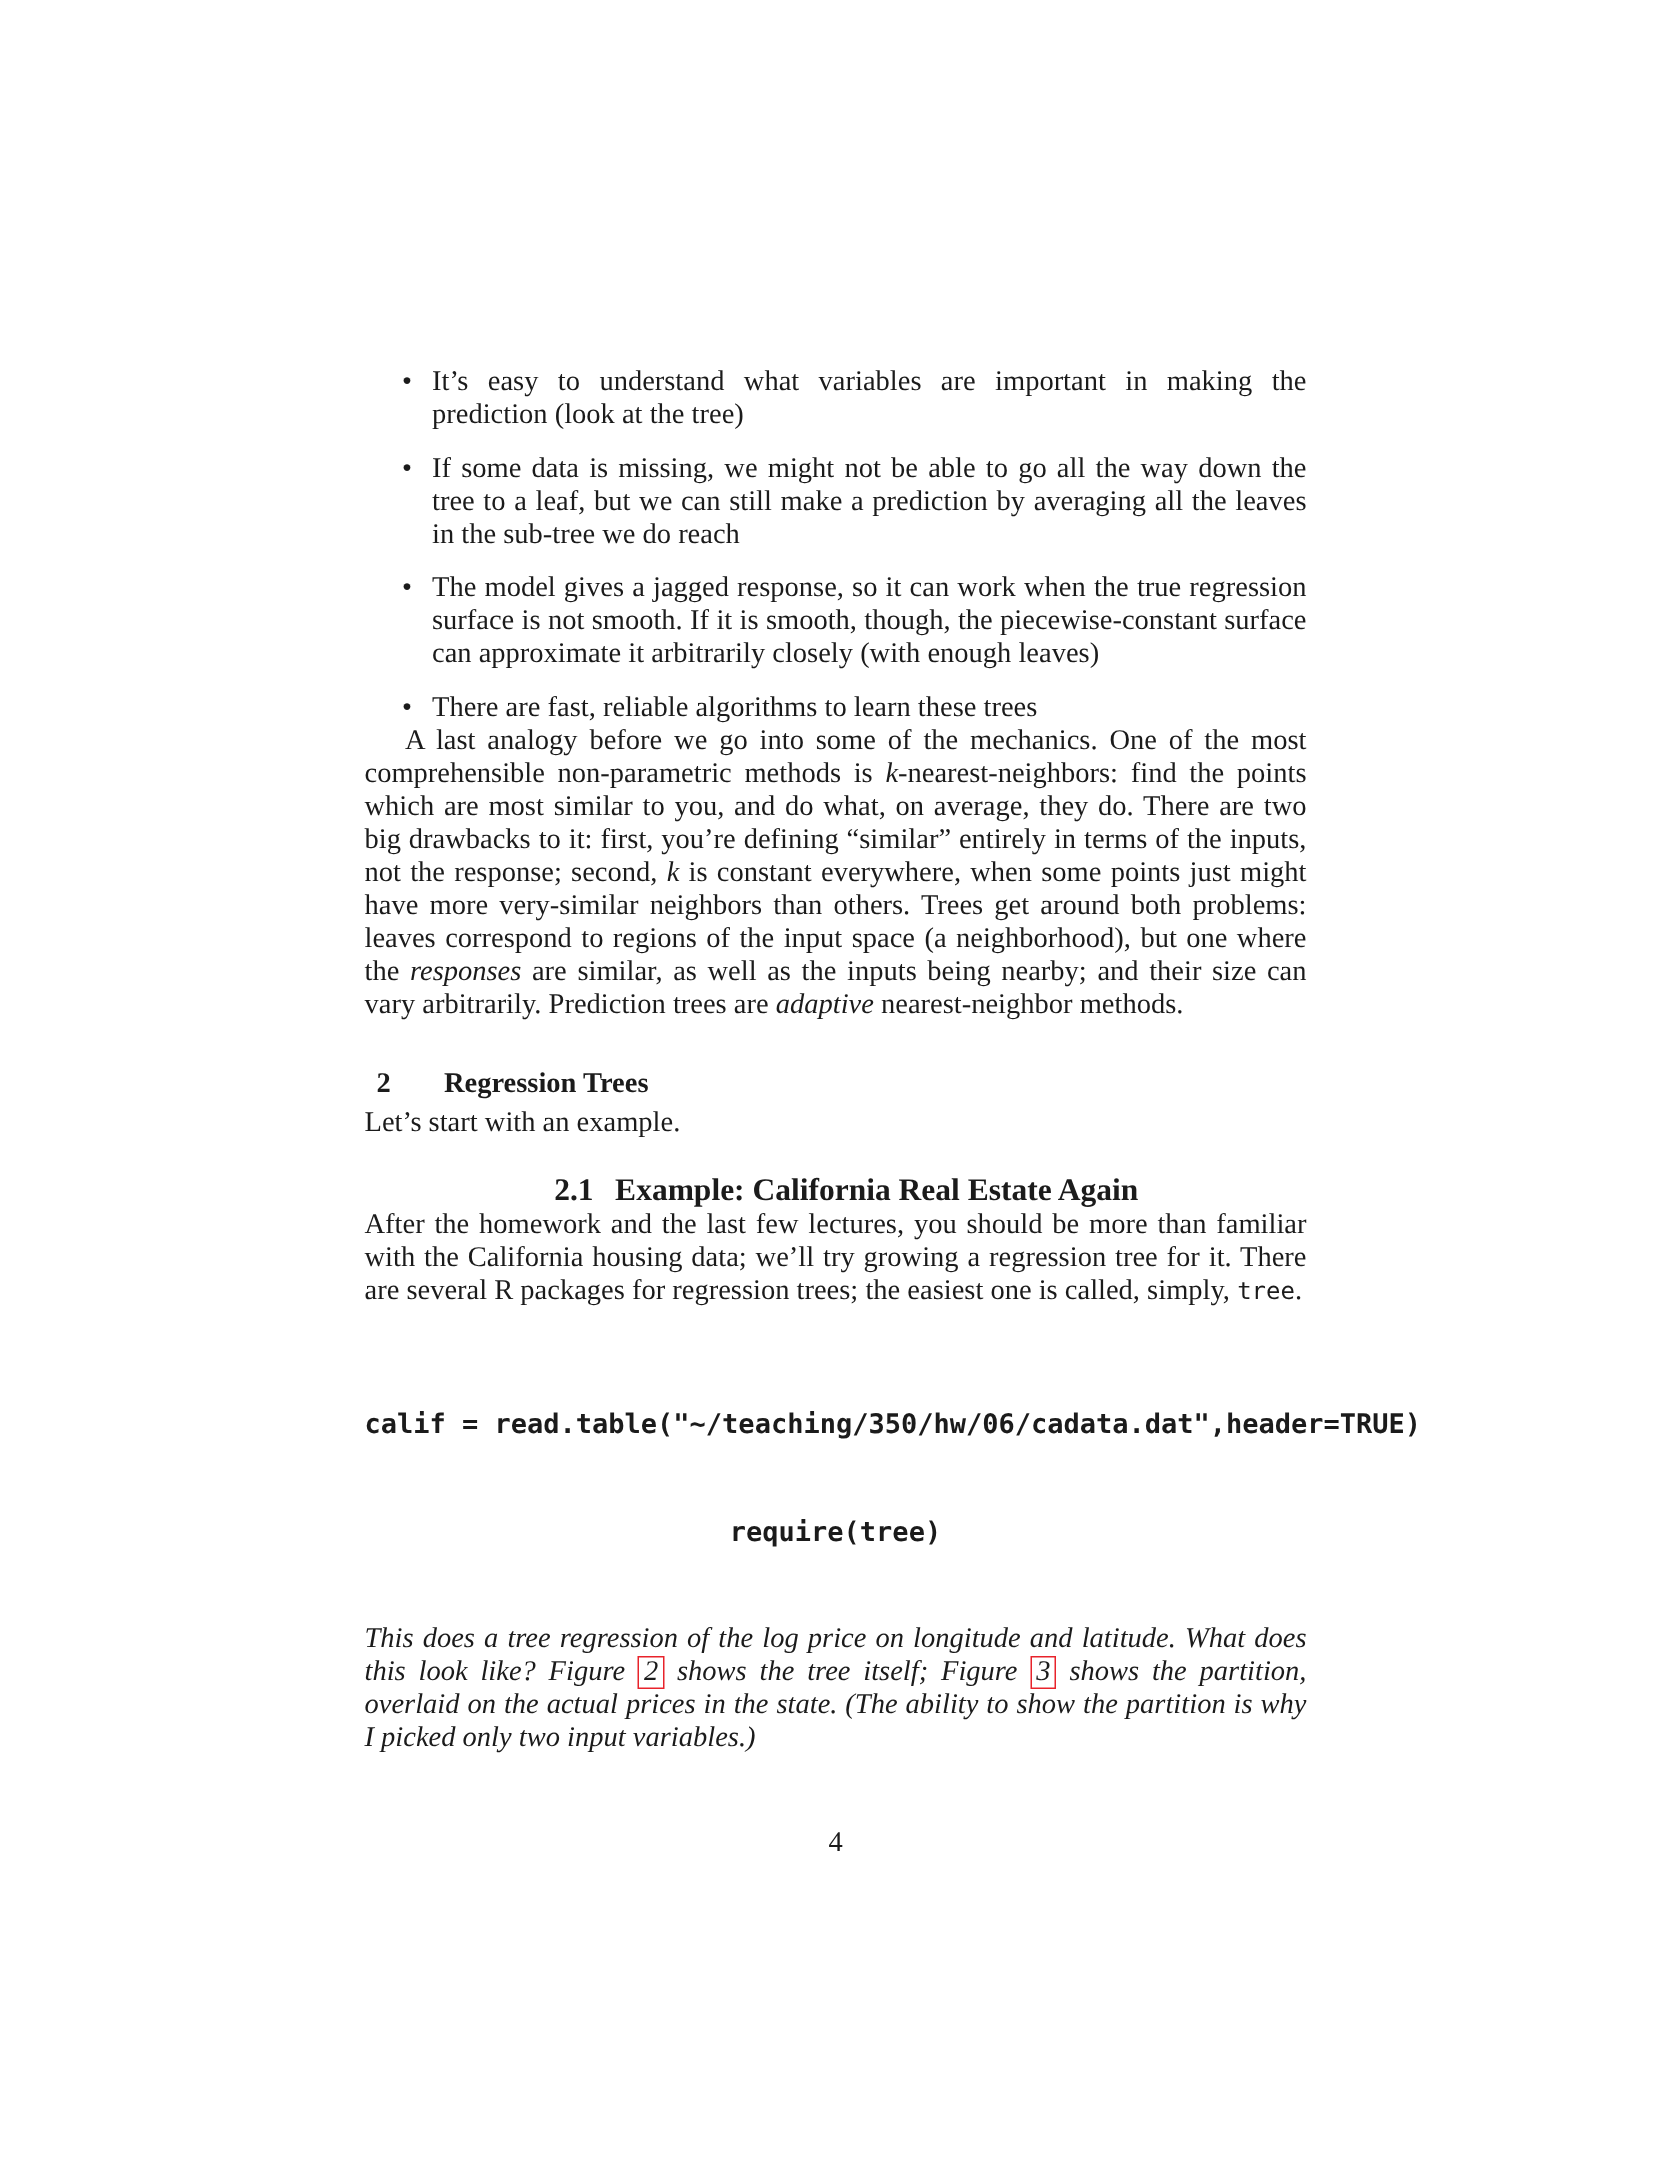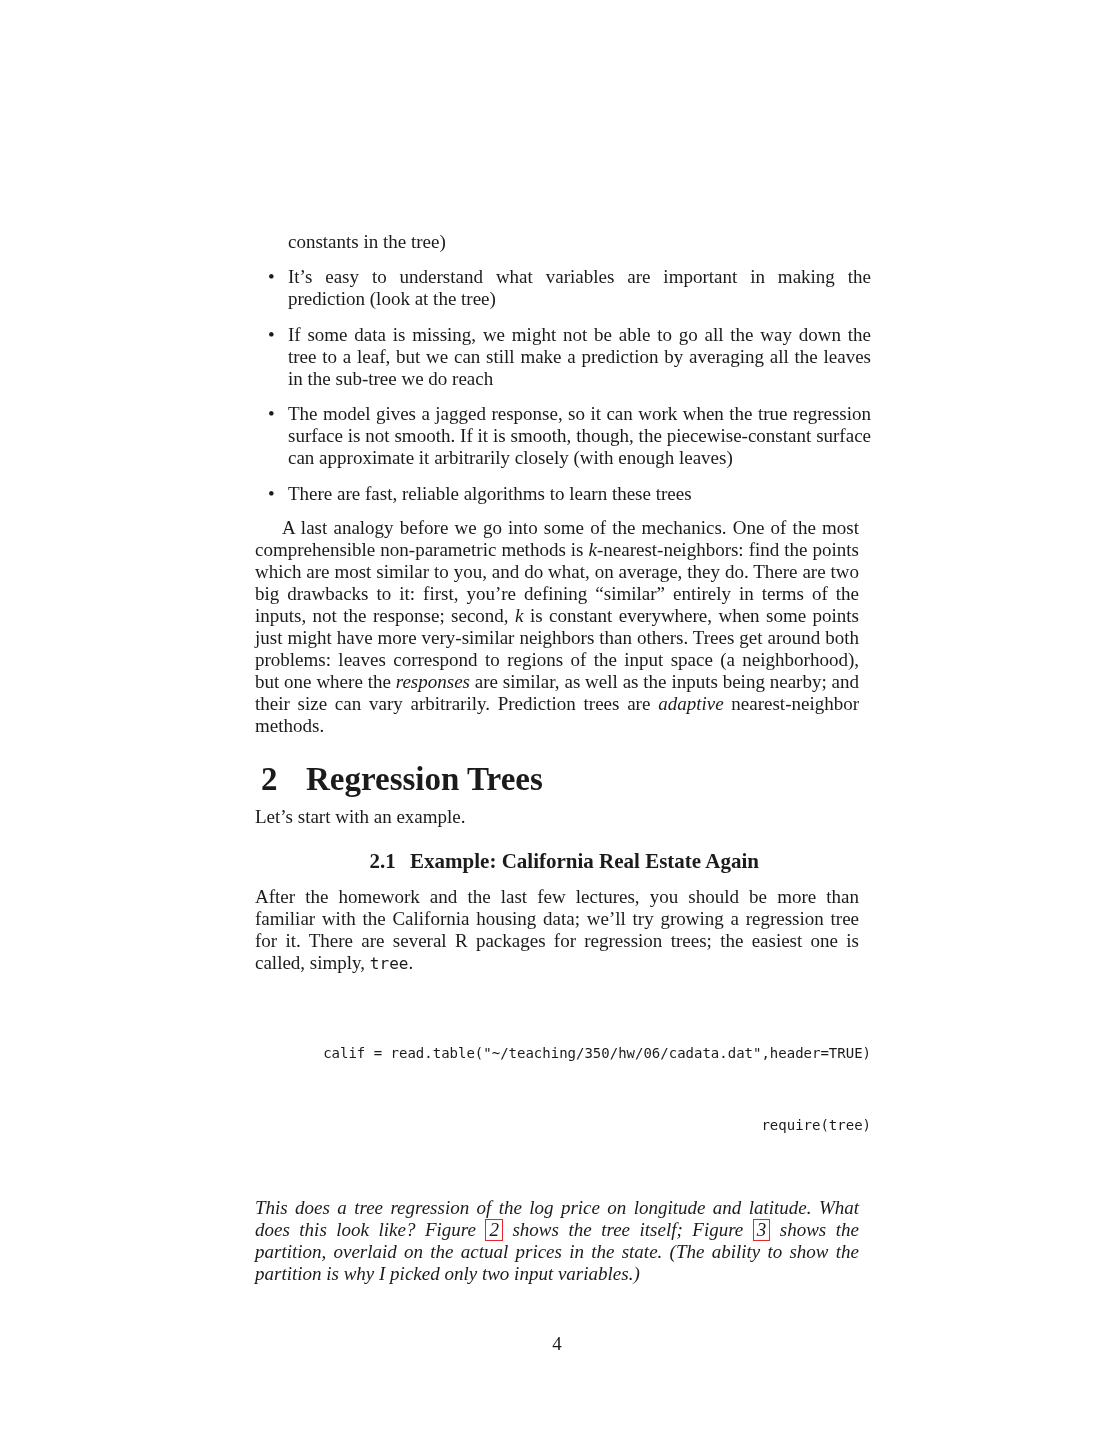--- a/index.html
+++ b/index.html
@@ -29,58 +29,59 @@
     .bullet {
       position: relative;
       padding-left: 45px;
       margin-top: 13px;
     }
     .bullet .dot {
       position: absolute;
       left: 25px;
       top: 0;
     }
-    p.para { margin: 12px; }
+    p.para { margin: 0; }
     .mt14 { margin-top: 14px; }
     .mt15 { margin-top: 15px; }
     .mt6  { margin-top: 6px; font-style: italic; }
     .indent { text-indent: 27px; }
     .math-i {
       font-style: italic;
       font-family: "Liberation Serif", serif;
     }
     .em { font-style: italic; }
     .mono {
       font-family: "DejaVu Sans Mono", monospace;
       font-size: 16px;
     }
     h1.sec {
-      margin: 27px 0 0 18px;
-      font-size: 33px;
+      margin: 27px 0 0 8px;
+      font-size: 19px;
       line-height: 30px;
       font-weight: bold;
       text-align: left;
     }
     .secnum { display: inline-block; width: 45px; }
     h2.subsec {
       margin: 20px 0 0 0;
       font-size: 21px;
       line-height: 26px;
       font-weight: bold;
       text-align: center;
     }
     .subsecnum { display: inline-block; width: 55px; }
     .intro { margin-top: 20px; }
     .code {
       margin-top: 18px;
       font-family: "DejaVu Sans Mono", monospace;
-      font-size: 14px;
+      font-size: 18px;
       line-height: 24px;
-      text-align: right;
+      text-align: center;
       white-space: pre;
+      font-weight: bold;
     }
     .figref {
       display: inline-block;
       border: 1.5px solid #e8232b;
       padding: 0 3px;
       line-height: 20px;
       text-indent: 0;
       color: #1b1b1b;
       text-decoration: none;
       cursor: pointer;
@@ -90,21 +91,20 @@
       text-align: center;
       font-size: 19px;
       line-height: 22px;
     }
   </style>
 </head>
 <body>
 
 <div class="page-inner">
 
-  <div class="body-text hang">constants in the tree)</div>
 
   <div>
     <div class="body-text bullet">
       <span class="dot">•</span>
       <span>It’s easy to understand what variables are important in making the prediction (look at the tree)</span>
     </div>
     <div class="body-text bullet mt14">
       <span class="dot">•</span>
       <span>If some data is missing, we might not be able to go all the way down the tree to a leaf, but we can still make a prediction by averaging all the leaves in the sub-tree we do reach</span>
     </div>

